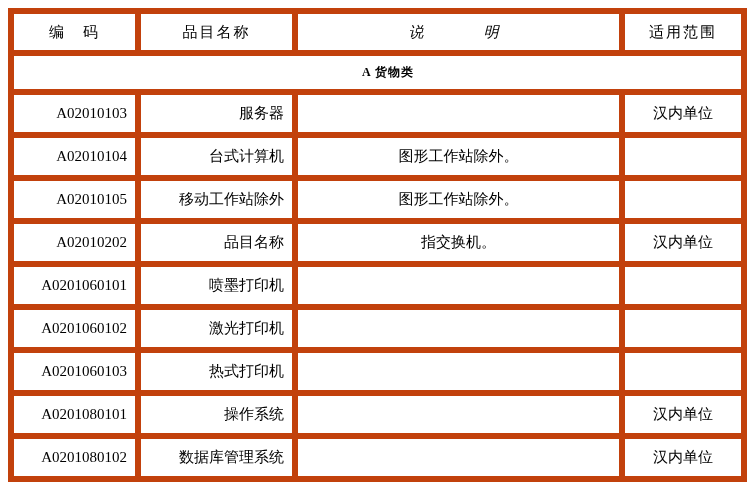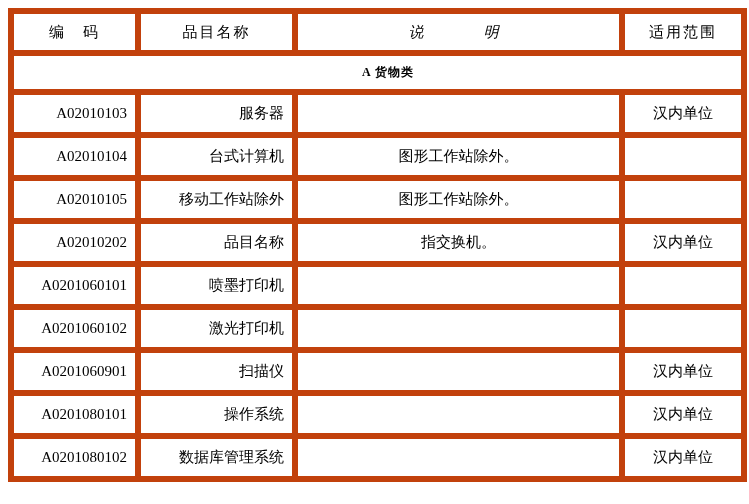--- a/index.html
+++ b/index.html
@@ -137,24 +137,24 @@
         <td class="desc"></td>
         <td class="scope"></td>
       </tr>
       <tr class="item">
         <td class="code">A0201060102</td>
         <td class="name">激光打印机</td>
         <td class="desc"></td>
         <td class="scope"></td>
       </tr>
       <tr class="item">
-        <td class="code">A0201060901</td>
-        <td class="name">扫描仪</td>
+        <td class="code">A0201060103</td>
+        <td class="name">热式打印机</td>
         <td class="desc"></td>
-        <td class="scope">汉内单位</td>
+        <td class="scope"></td>
       </tr>
       <tr class="item">
         <td class="code">A0201080101</td>
         <td class="name">操作系统</td>
         <td class="desc"></td>
         <td class="scope">汉内单位</td>
       </tr>
       <tr class="item">
         <td class="code">A0201080102</td>
         <td class="name">数据库管理系统</td>

